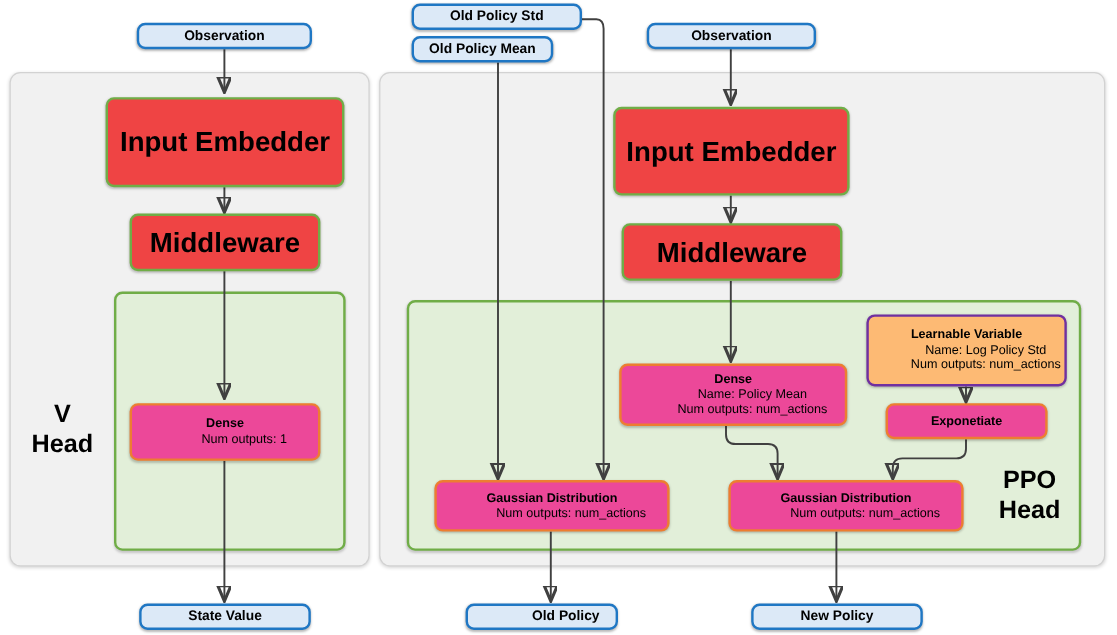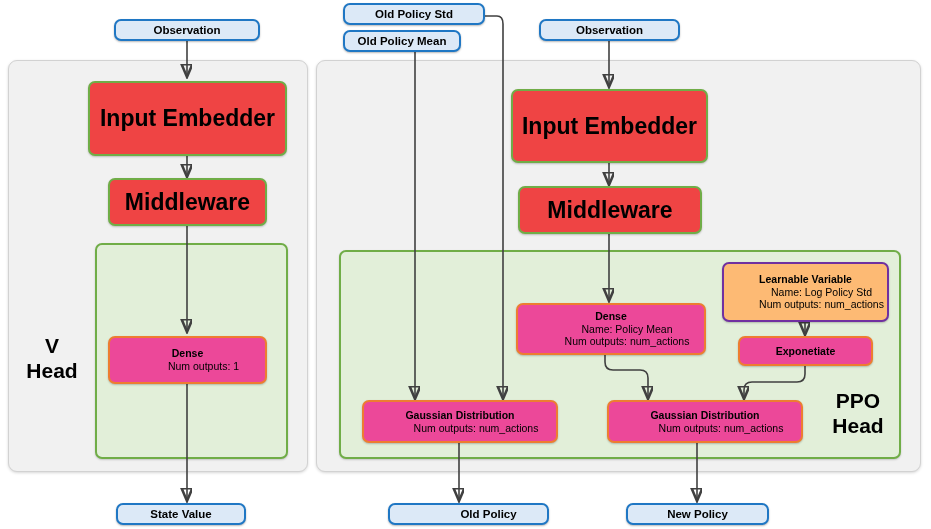--- a/index.html
+++ b/index.html
@@ -238,25 +238,25 @@
   <div class="node orange" style="left:362px; top:400px; width:196px; height:43px;">
     <span class="title">Gaussian Distribution</span>
     <span class="sub">Num outputs: num_actions</span>
   </div>
 
   <div class="node orange" style="left:607px; top:400px; width:196px; height:43px;">
     <span class="title">Gaussian Distribution</span>
     <span class="sub">Num outputs: num_actions</span>
   </div>
 
-  <div class="node io" style="left:116px; top:503px; width:130px; height:22px;">
+  <div class="node io" style="left:116px; top:503px; width:143px; height:22px;">
     <span>State Value</span>
   </div>
 
-  <div class="node io" style="left:388px; top:503px; width:161px; height:22px;padding-left:40px;">
+  <div class="node io" style="left:388px; top:503px; width:127px; height:22px;padding-left:40px;">
     <span>Old Policy</span>
   </div>
 
   <div class="node io" style="left:626px; top:503px; width:143px; height:22px;">
     <span>New Policy</span>
   </div>
 
 </div>
 
 </body></html>

